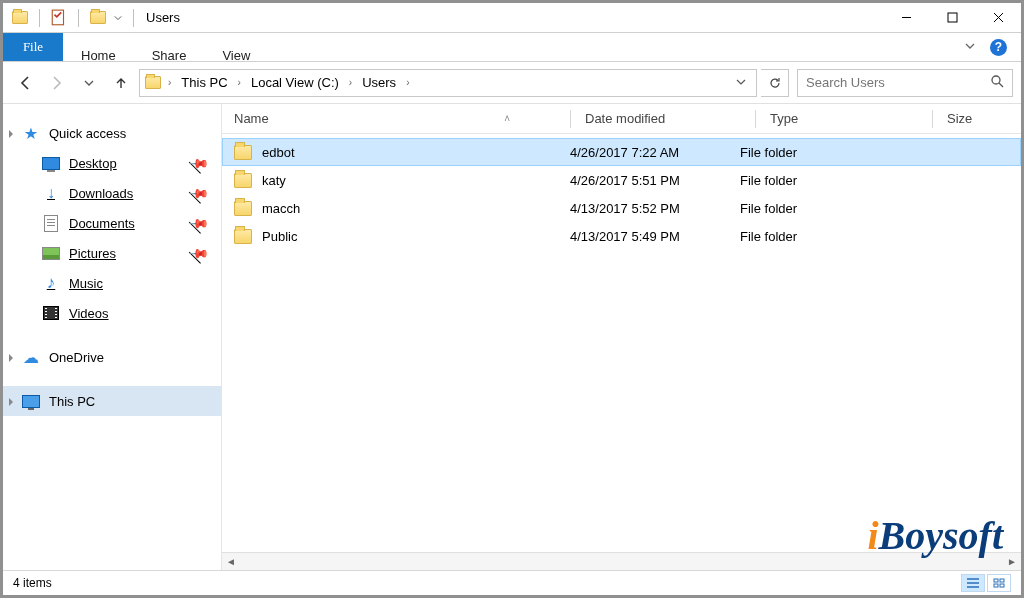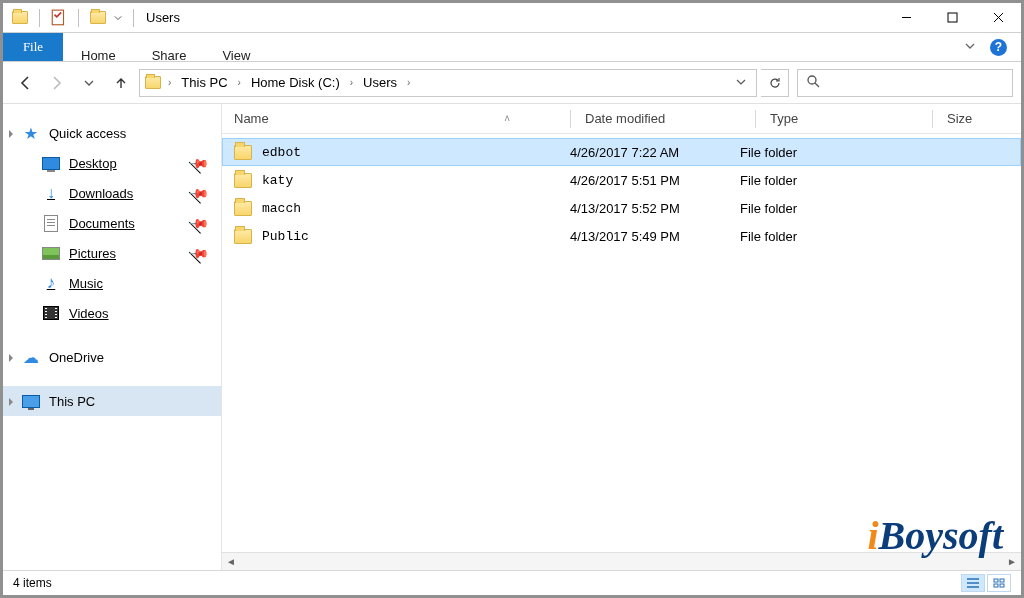--- a/index.html
+++ b/index.html
@@ -57,21 +57,21 @@
   .col-headers { height:30px; display:flex; align-items:center; border-bottom:1px solid #e5e5e5; padding-left:12px; color:#444; font-size:13px; }
   .col-name { width:336px; display:flex; align-items:center; gap:10px; }
   .col-date { width:170px; }
   .col-type { width:162px; }
   .col-size { flex:1; }
   .col-div { width:1px; height:18px; background:#d8d8d8; margin-right:14px; }
   .sort-ind { color:#888; font-size:10px; margin-left:auto; margin-right:60px; }
   .file-rows { flex:1; padding-top:4px; }
   .file-row { height:28px; display:flex; align-items:center; padding-left:12px; }
   .file-row.sel { background:#cde8ff; outline:1px solid #99d1ff; outline-offset:-1px; }
-  .fc-name { width:336px; display:flex; align-items:center; gap:10px;font-family:Liberation Mono, monospace; }
+  .fc-name { width:336px; display:flex; align-items:center; gap:10px; }
   .fc-date { width:170px; }
   .fc-type { width:162px; }
   .fc-size { flex:1; }
   .folder-icon { width:18px; height:15px; background:linear-gradient(#ffe9a6,#f7d66b); border:1px solid #d9b34a; border-radius:1px; position:relative; }
   .folder-icon::before { content:""; position:absolute; top:-4px; left:0; width:8px; height:4px; background:#f7d66b; border:1px solid #d9b34a; border-bottom:none; border-radius:1px 1px 0 0; }
   
   .hscroll { height:18px; border-top:1px solid #e0e0e0; background:#f5f5f5; display:flex; align-items:center; }
   .hscroll-btn { width:18px; height:18px; display:flex; align-items:center; justify-content:center; color:#666; font-size:10px; }
   .hscroll-track { flex:1; }
   
@@ -186,40 +186,41 @@
   <div class="addr-box">
     <span class="qat-icon">
         <span class="folder-mini"></span>
       </span>
     <span class="addr-sep">›</span>
     <span class="addr-crumb">
         <span>This PC</span>
       </span>
     <span class="addr-sep">›</span>
     <span class="addr-crumb">
-        <span>Home Disk (C:)</span>
+        <span>Local View (C:)</span>
       </span>
     <span class="addr-sep">›</span>
     <span class="addr-crumb">
         <span>Users</span>
       </span>
     <span class="addr-sep">›</span>
     <span class="addr-end">
       <span><svg width="10" height="10" viewBox="0 0 10 10">
             <path d="M1 3l4 4 4-4" stroke="#555" stroke-width="1.2" fill="none"></path>
           </svg></span>
     </span>
   </div>
   <div class="refresh-btn">
       <svg width="14" height="14" viewBox="0 0 14 14">
         <path d="M11 7a4 4 0 1 1-1.2-2.8M11 2v3h-3" stroke="#444" stroke-width="1.2" fill="none"></path>
       </svg>
     </div>
 
   <div class="search-box">
+    <input class="search-input" placeholder="Search Users" style="">
     <span class="search-ico"><svg width="14" height="14" viewBox="0 0 14 14">
           <circle cx="6" cy="6" r="4" stroke="#555" stroke-width="1.3" fill="none"></circle>
           <path d="M9 9l4 4" stroke="#555" stroke-width="1.3"></path>
         </svg></span>
   </div>
 </div>
 
 <div class="main">
 
   <div class="sidebar">

